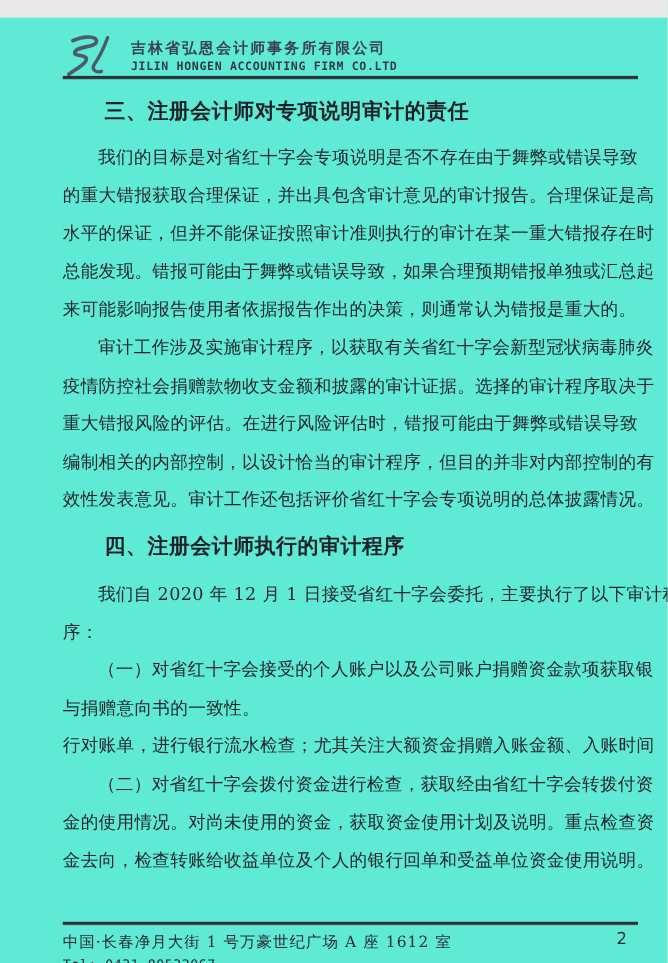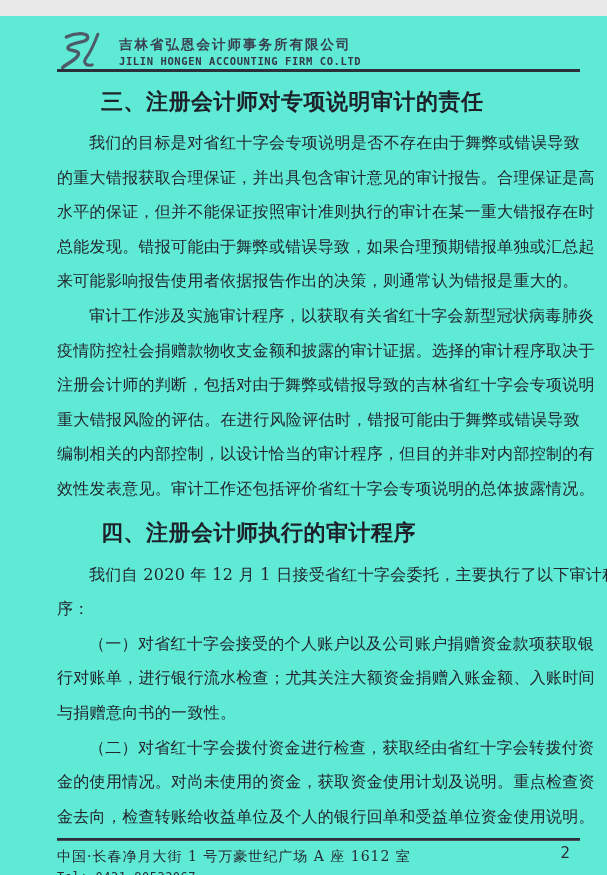--- a/index.html
+++ b/index.html
@@ -43,21 +43,21 @@
     border-top: 2.5px solid #2b303b;
     border-bottom: 1.5px solid #2b303b;
   }
   
   .doc-body {
     position: absolute;
     top: 62px; left: 57px; right: 27px;
     font-size: 16px;
   }
   .heading {
-    font-size: 22px;
+    font-size: 19px;
     font-weight: bold;
     line-height: 24px;
     text-indent: 2em;
     color: #1d212a;
     margin-top: 11px;
     margin-bottom: 13px;
     letter-spacing: 0.5px;
   }
   .heading.spaced { margin-top: 14px; font-family: Liberation Serif, serif; }
   .paragraph { }
@@ -126,34 +126,33 @@
       <div class="paragraph">
         <div class="line first">我们的目标是对省红十字会专项说明是否不存在由于舞弊或错误导致</div>
         <div class="line">的重大错报获取合理保证，并出具包含审计意见的审计报告。合理保证是高</div>
         <div class="line">水平的保证，但并不能保证按照审计准则执行的审计在某一重大错报存在时</div>
         <div class="line">总能发现。错报可能由于舞弊或错误导致，如果合理预期错报单独或汇总起</div>
         <div class="line last">来可能影响报告使用者依据报告作出的决策，则通常认为错报是重大的。</div>
       </div>
       <div class="paragraph">
         <div class="line first">审计工作涉及实施审计程序，以获取有关省红十字会新型冠状病毒肺炎</div>
         <div class="line">疫情防控社会捐赠款物收支金额和披露的审计证据。选择的审计程序取决于</div>
-        <div class="line">注册会计师的判断，包括对由于舞弊或错报导致的吉林省红十字会专项说明</div>
         <div class="line">重大错报风险的评估。在进行风险评估时，错报可能由于舞弊或错误导致</div>
         <div class="line">编制相关的内部控制，以设计恰当的审计程序，但目的并非对内部控制的有</div>
         <div class="line last">效性发表意见。审计工作还包括评价省红十字会专项说明的总体披露情况。</div>
       </div>
       <div class="heading spaced">四、注册会计师执行的审计程序</div>
       <div class="paragraph">
         <div class="line first">我们自 2020 年 12 月 1 日接受省红十字会委托，主要执行了以下审计程</div>
         <div class="line last">序：</div>
       </div>
       <div class="paragraph">
         <div class="line first">（一）对省红十字会接受的个人账户以及公司账户捐赠资金款项获取银</div>
+        <div class="line last">与捐赠意向书的一致性。</div>
         <div class="line">行对账单，进行银行流水检查；尤其关注大额资金捐赠入账金额、入账时间</div>
-        <div class="line last">与捐赠意向书的一致性。</div>
       </div>
       <div class="paragraph">
         <div class="line first">（二）对省红十字会拨付资金进行检查，获取经由省红十字会转拨付资</div>
         <div class="line">金的使用情况。对尚未使用的资金，获取资金使用计划及说明。重点检查资</div>
         <div class="line last">金去向，检查转账给收益单位及个人的银行回单和受益单位资金使用说明。</div>
       </div>
     </div>
 
   <div class="footer">
     <div class="footer-rule"></div>

